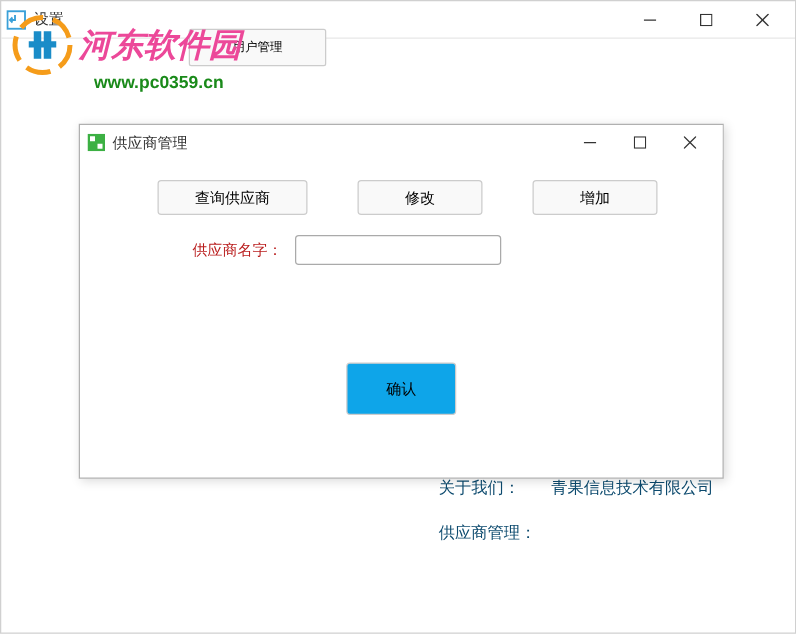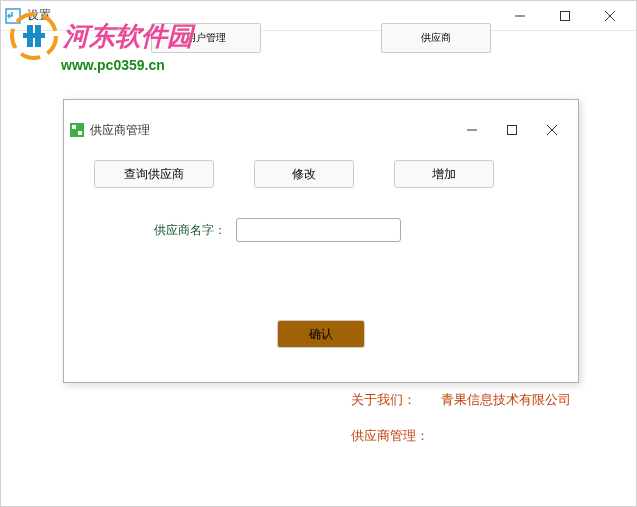--- a/index.html
+++ b/index.html
@@ -12,53 +12,53 @@
     .outer-titlebar .title { font-size: 12px; color: #333; flex: 1; }
     .outer-win-controls { display: flex; }
     .outer-win-btn { width: 45px; height: 28px; display: flex; align-items: center; justify-content: center; cursor: pointer; }
     .outer-win-btn svg { width: 10px; height: 10px; }
     
     
     .watermark { position: absolute; left: 8px; top: 10px; z-index: 5; }
     .watermark .logo { display: flex; align-items: center; }
     .watermark .logo-icon { width: 50px; height: 50px; }
     .watermark .logo-text { font-size: 26px; font-style: italic; font-weight: bold; color: #ec4899; margin-left: 4px; }
-    .watermark .url { font-size: 14px; color: #1a8a1a; font-weight: bold; margin-left: 52px; margin-top: -4px; }
+    .watermark .url { font-size: 14px; color: #1a8a1a; font-weight: bold; margin-left: 52px; margin-top: -4px; text-align: center; }
     .parent-btn { position: absolute; width: 110px; height: 30px; border: 1px solid #ccc; background: #f9f9f9; font-size: 10px; cursor: pointer; border-radius: 2px; }
     .parent-btn.left { left: 150px; top: 22px; }
     .parent-btn.right { left: 380px; top: 22px; }
     
     
-    .info-rows { position: absolute; left: 350px; top: 390px; font-size: 13px; color: #c2410c; }
+    .info-rows { position: absolute; left: 350px; top: 380px; font-size: 13px; color: #0c4a6e; }
     .info-row { display: flex; margin-bottom: 18px; }
     .info-row .label { width: 90px; }
     .info-row .value { }
     .partial-info { position: absolute; left: 530px; top: 318px; font-size: 13px; color: #333; }
     .partial-info div { margin-bottom: 18px; line-height: 1.5; }
     
     
     .modal { position: absolute; left: 62px; top: 98px; width: 516px; height: 284px; background: #fff; border: 1px solid #b0b0b0; box-shadow: 2px 2px 8px rgba(0,0,0,0.15); }
-    .modal-titlebar { height: 28px; display: flex; align-items: center; padding: 0 6px; background: #fff; margin-top: 16px; }
+    .modal-titlebar { height: 28px; display: flex; align-items: center; padding: 0 6px; background: #fff; }
     .modal-titlebar .modal-icon { width: 14px; height: 14px; margin-right: 6px; }
     .modal-titlebar .modal-title { font-size: 12px; flex: 1; color: #333; }
     .modal-win-controls { display: flex; }
     .modal-win-btn { width: 40px; height: 26px; display: flex; align-items: center; justify-content: center; cursor: pointer; }
     .modal-win-btn svg { width: 10px; height: 10px; }
     
     .modal-body { padding: 16px 20px; }
-    .modal-toolbar { display: flex; gap: 40px; margin-bottom: 30px; margin-left: 10px; }
+    .modal-toolbar { display: flex; gap: 40px; margin-bottom: 16px; margin-left: 10px; justify-content: center; }
     .modal-btn { width: 120px; height: 28px; border: 1px solid #ccc; background: #f9f9f9; font-size: 12px; cursor: pointer; border-radius: 3px; }
     .modal-btn.narrow { width: 100px; }
     
     .form-row { display: flex; align-items: center; margin-left: 70px; margin-top: 10px; }
-    .form-label { font-size: 12px; color: #14532d; margin-right: 10px; }
+    .form-label { font-size: 12px; color: #b91c1c; margin-right: 10px; }
     .form-input { width: 165px; height: 24px; border: 1px solid #aaa; border-radius: 3px; padding: 0 6px; font-size: 12px; }
     
     .confirm-row { text-align: center; margin-top: 78px; }
-    .confirm-btn { width: 88px; height: 28px; border: 1px solid #ccc; background: #a16207; font-size: 12px; cursor: pointer; border-radius: 3px; }
+    .confirm-btn { width: 88px; height: 42px; border: 1px solid #ccc; background: #0ea5e9; font-size: 12px; cursor: pointer; border-radius: 3px; }
   </style>
 </head>
 <body>
 
 <div class="outer-window">
   <div class="outer-titlebar">
     <span class="app-icon">
       <svg viewBox="0 0 16 16">
           <rect x="1" y="1" width="14" height="14" fill="none" stroke="#3aa0d8" stroke-width="1.5"></rect>
           <path d="M3 8 L7 8 L7 4" stroke="#3aa0d8" stroke-width="1.5" fill="none"></path>
@@ -95,21 +95,20 @@
           <rect x="26" y="14" width="6" height="22" fill="#1a8cc8"></rect>
           <rect x="14" y="22" width="22" height="5" fill="#1a8cc8"></rect>
         </svg>
       </span>
       <span class="logo-text">河东软件园</span>
     </div>
     <div class="url">www.pc0359.cn</div>
   </div>
 
   <button class="parent-btn left">用户管理</button>
-  <button class="parent-btn right">供应商</button>
 
   <div class="partial-info">
     <div>4109</div>
     <div>3</div>
   </div>
 
   <div class="info-rows">
     <div class="info-row">
       <span class="label">关于我们：</span>
       <span class="value">青果信息技术有限公司</span>

